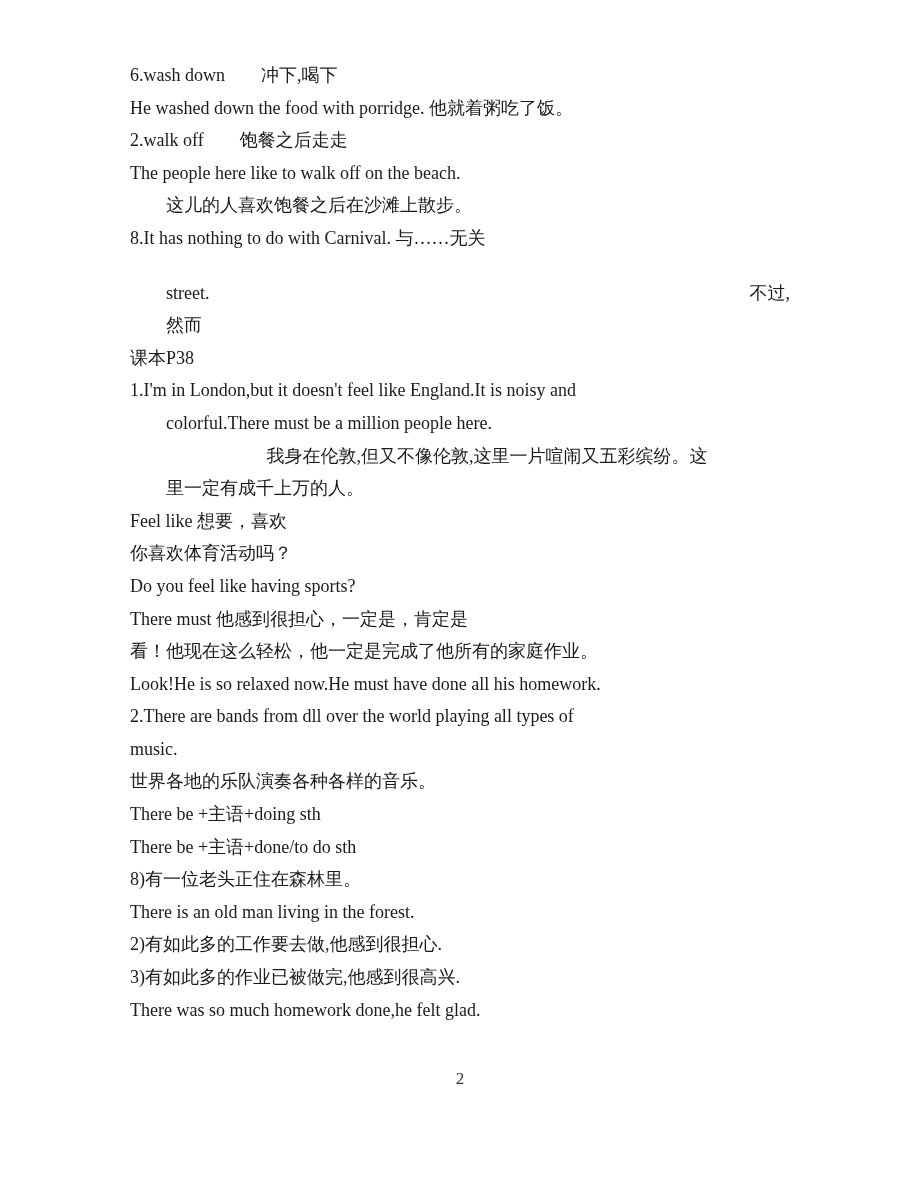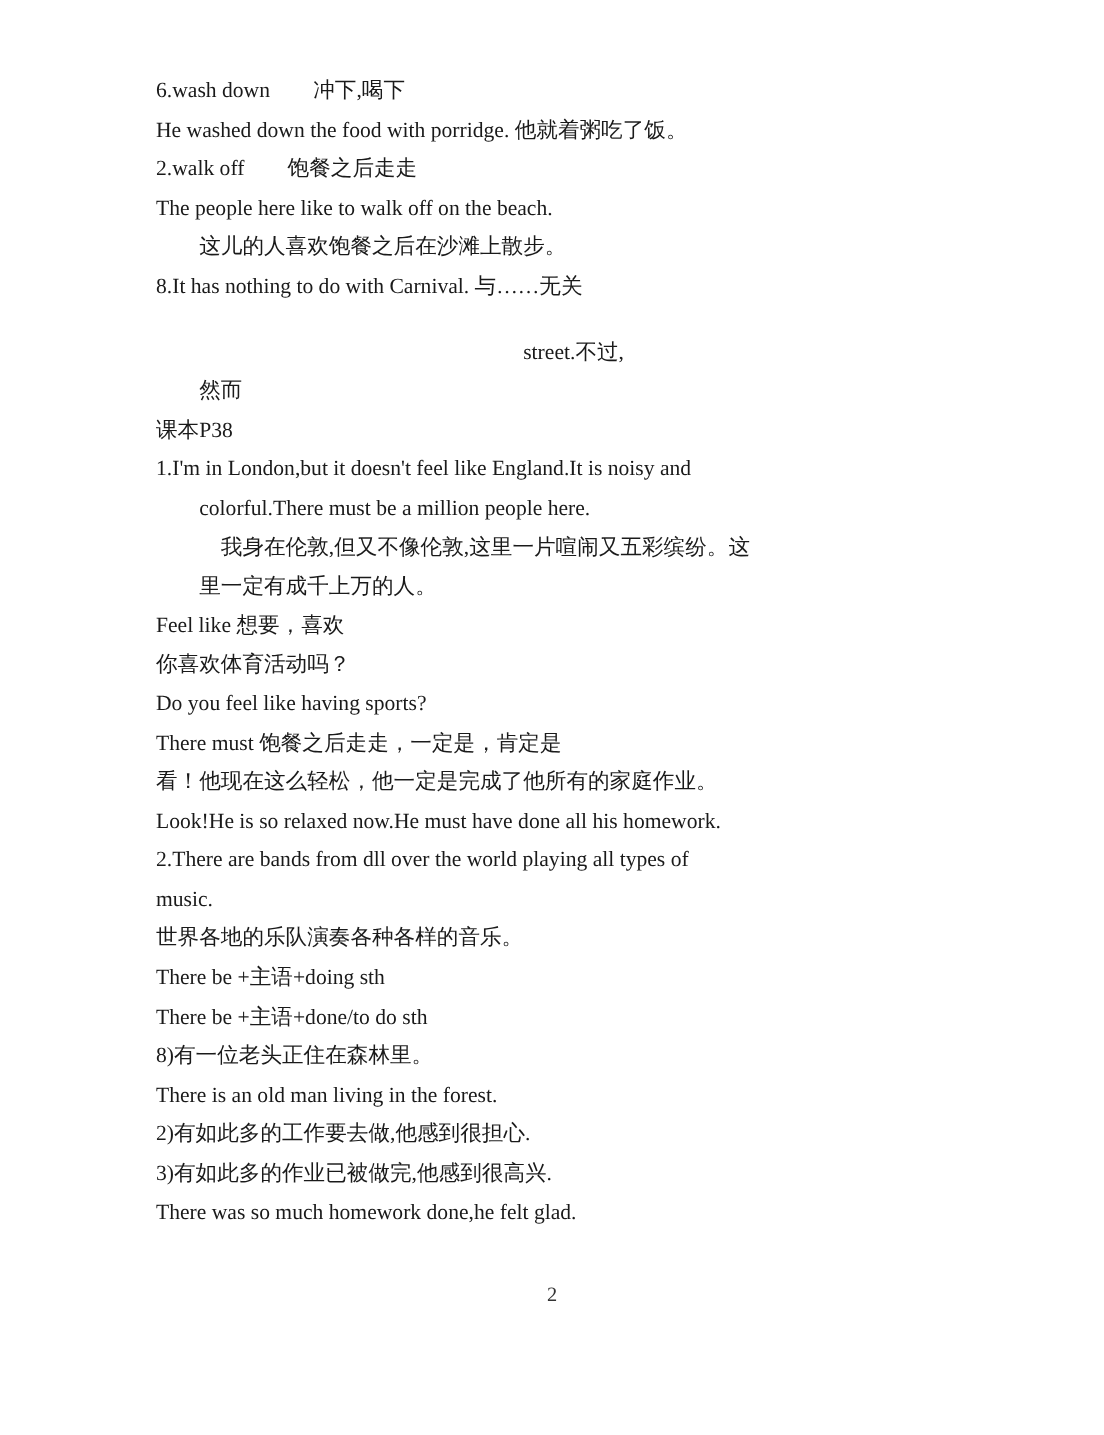--- a/index.html
+++ b/index.html
@@ -31,54 +31,55 @@
     .indent {
       display: block;
       padding-left: 2em;
       margin-bottom: 2px;
     }
 
     .indent2 {
       display: block;
       padding-left: 3em;
       margin-bottom: 2px;
+      text-align: center;
     }
 
     .page-number {
       text-align: center;
       margin-top: 40px;
       font-size: 17px;
       color: #333;
     }
   </style>
 </head>
 <body>
 
 <div class="page-content">
 
   <span class="line">6.wash down　　冲下,喝下</span>
   <span class="line">He washed down the food with porridge.  他就着粥吃了饭。</span>
   <span class="line">2.walk off　　饱餐之后走走</span>
   <span class="line">The people here like to walk off on the beach.</span>
   <span class="indent">这儿的人喜欢饱餐之后在沙滩上散步。</span>
   <span class="line">8.It has nothing to do with Carnival.  与……无关</span>
-  <span class="indent" style="display:flex; justify-content:center;margin-top:24px;">
+  <span class="indent" style="display:flex; justify-content:space-between;margin-top:24px;">
     <span>street.</span>
     <span>不过,</span>
   </span>
   <span class="indent">然而</span>
   <span class="line">课本P38</span>
   <span class="line">1.I'm in London,but it doesn't feel like England.It is noisy and</span>
   <span class="indent">colorful.There must be a million people here.</span>
   <span class="indent2">我身在伦敦,但又不像伦敦,这里一片喧闹又五彩缤纷。这</span>
   <span class="indent">里一定有成千上万的人。</span>
   <span class="line">Feel like  想要，喜欢</span>
   <span class="line">你喜欢体育活动吗？</span>
   <span class="line">Do you feel like having sports?</span>
-  <span class="line">There must 饱餐之后走走，一定是，肯定是</span>
+  <span class="line">There must 他感到很担心，一定是，肯定是</span>
   <span class="line">看！他现在这么轻松，他一定是完成了他所有的家庭作业。</span>
   <span class="line">Look!He is so relaxed now.He must have done all his homework.</span>
   <span class="line">2.There are bands from dll over the   world playing all types of</span>
   <span class="line">music.</span>
   <span class="line">世界各地的乐队演奏各种各样的音乐。</span>
   <span class="line">There be +主语+doing sth</span>
   <span class="line">There be +主语+done/to do sth</span>
   <span class="line">8)有一位老头正住在森林里。</span>
   <span class="line">There is an old man living in the forest.</span>
   <span class="line">2)有如此多的工作要去做,他感到很担心.</span>

